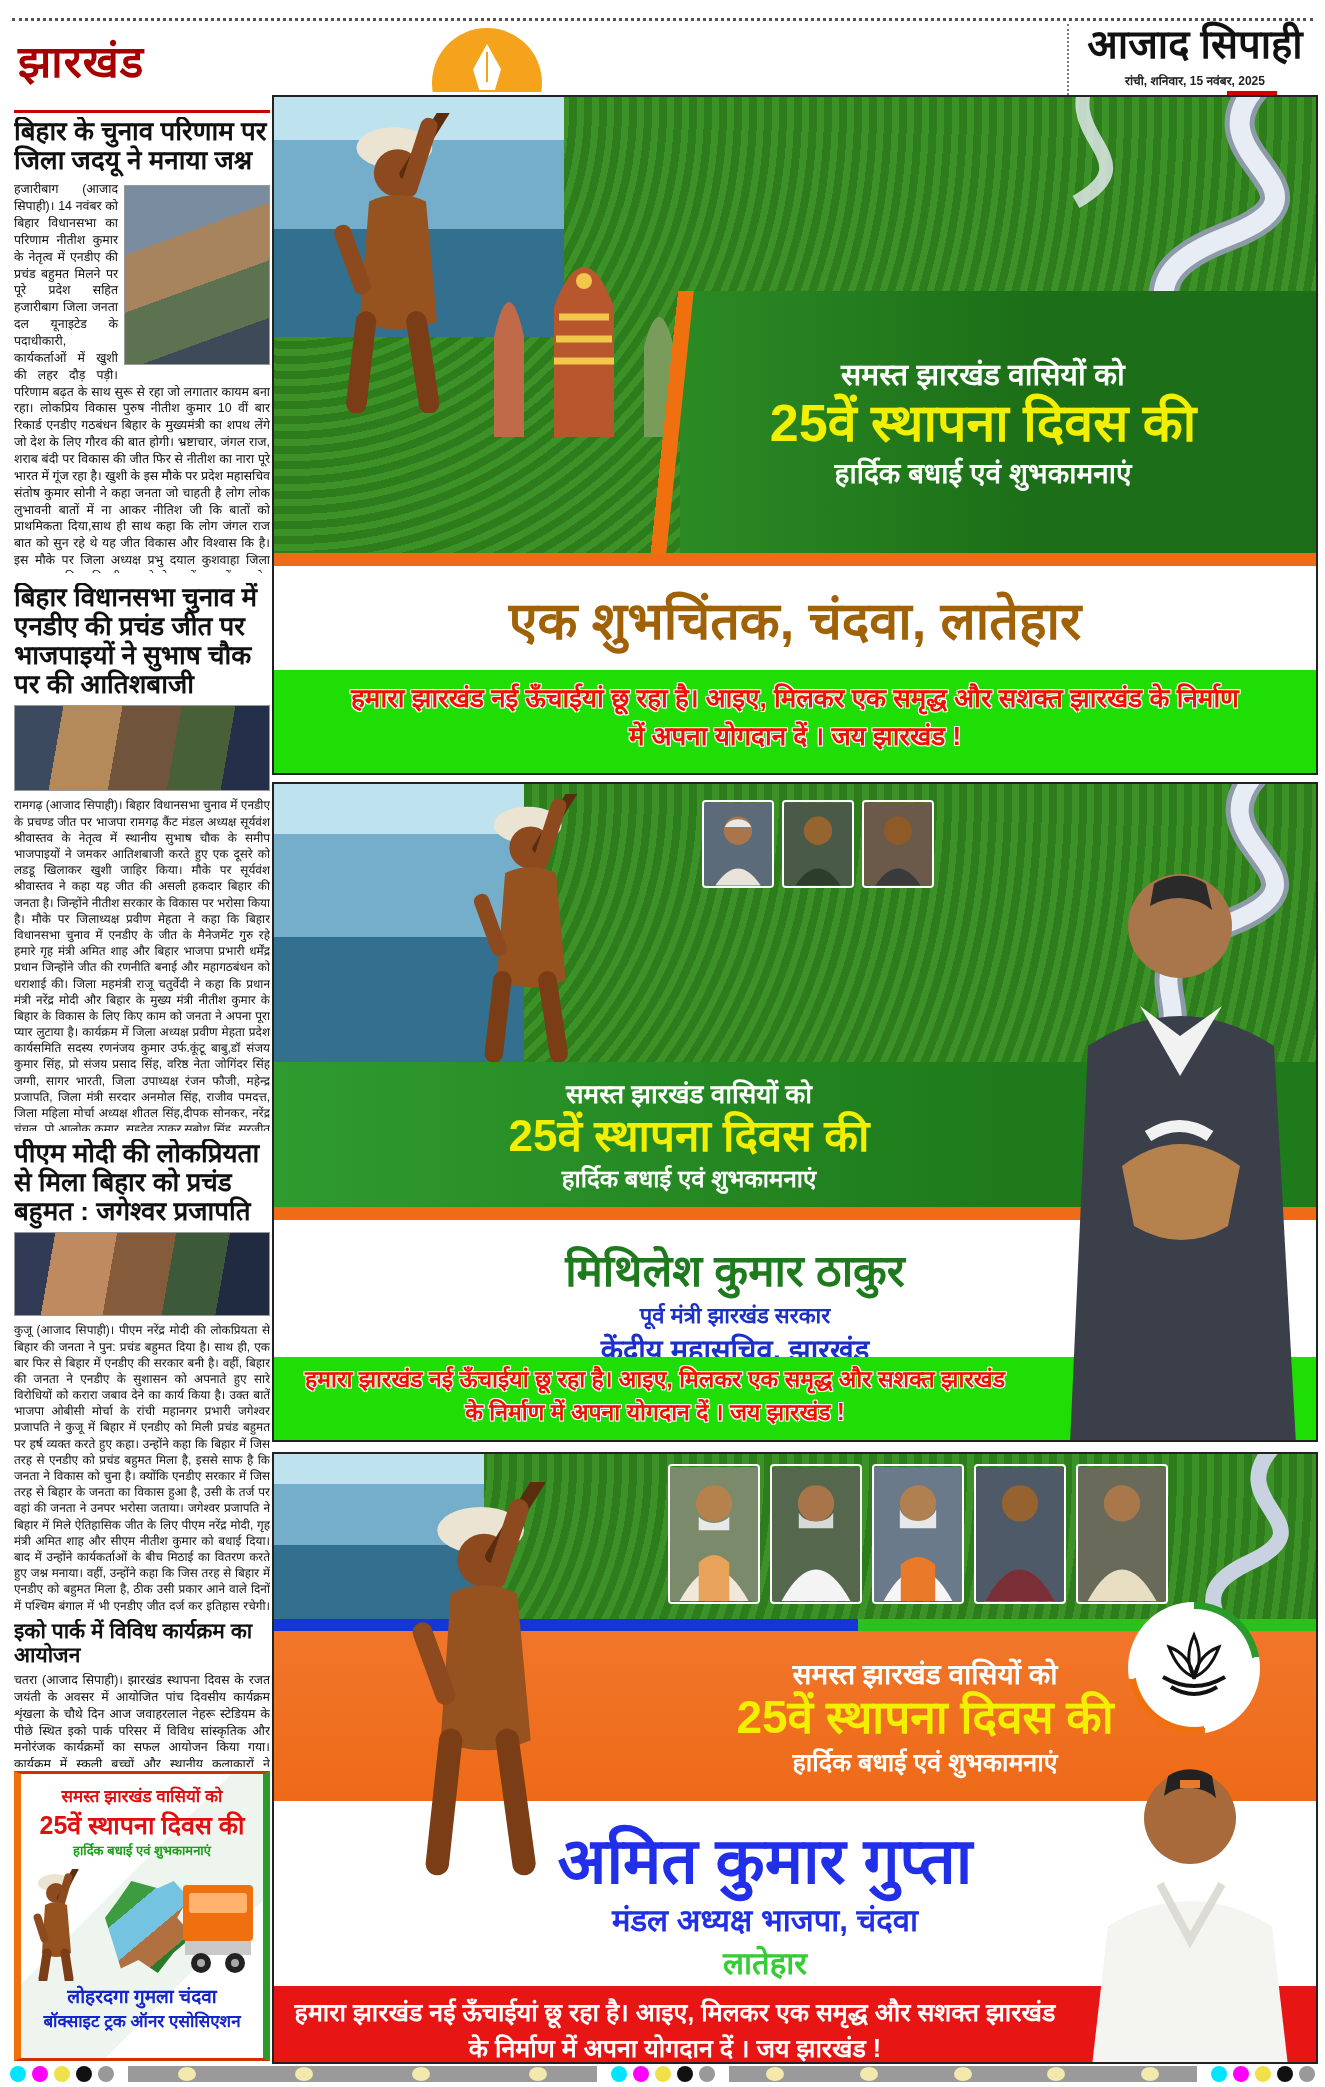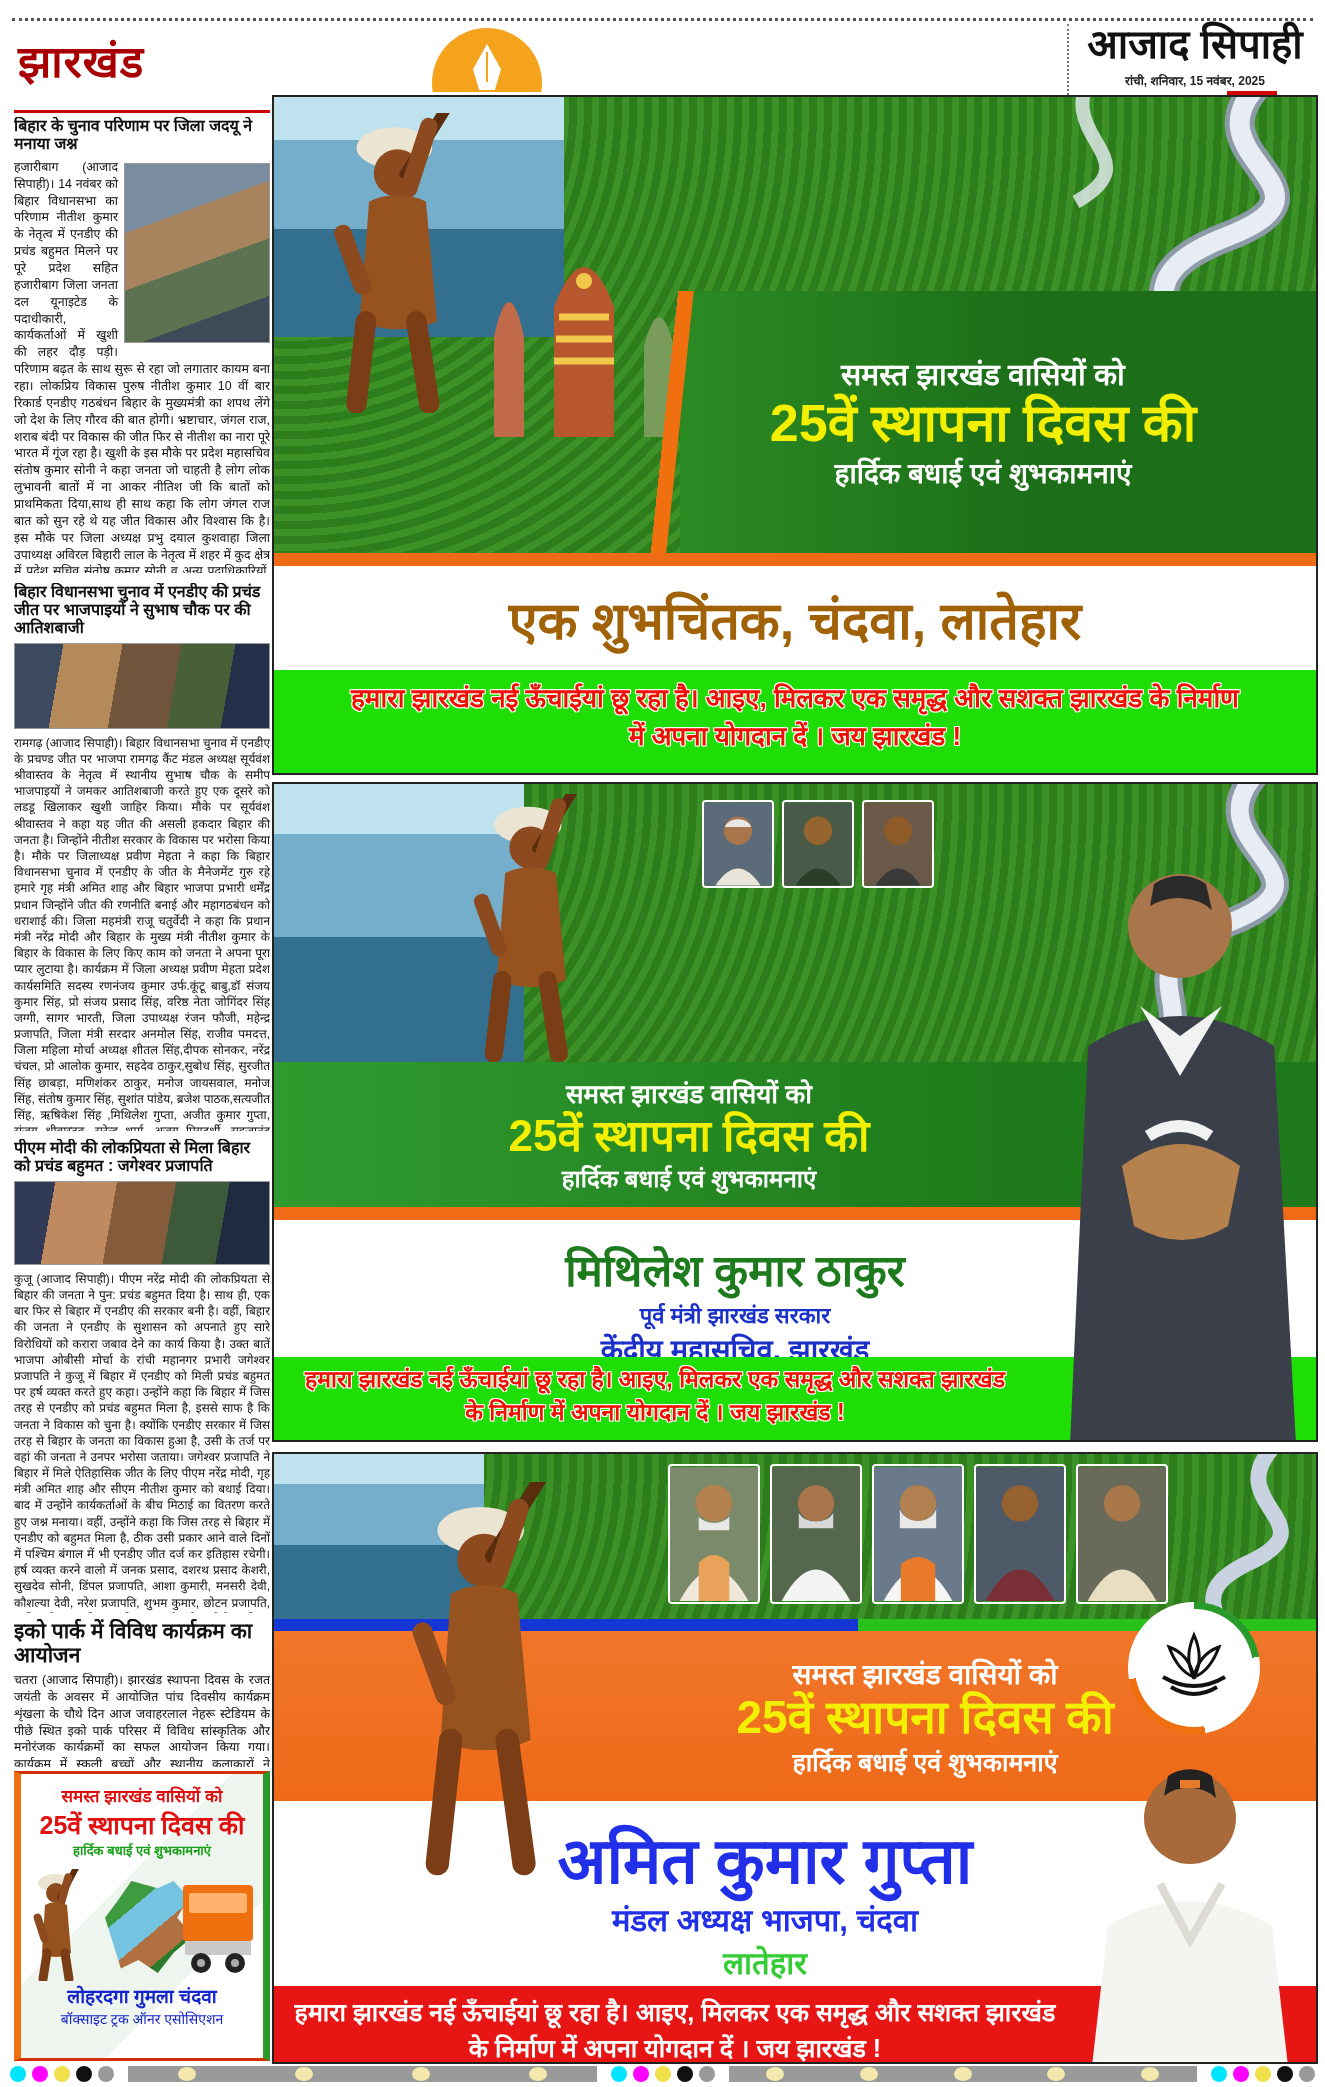--- a/index.html
+++ b/index.html
@@ -18,21 +18,21 @@
   .masthead { position:absolute; top:24px; right:18px; width:240px; text-align:center; border-left:2px dotted #777; padding-left:14px; }
   .masthead .paper { font-size:40px; font-weight:bold; color:#111; line-height:1.0; }
   .masthead .dateline { font-size:12px; color:#222; margin-top:8px; font-weight:bold; }
   .masthead .row2 { display:flex; align-items:center; justify-content:center; gap:8px; margin-top:2px; }
   .masthead .site { font-size:12px; color:#333; font-weight:bold; }
   .pageno { background:#d40000; color:#fff; font-size:30px; font-weight:bold; padding:1px 8px; }
 
   
   .left-col { position:absolute; top:95px; left:14px; width:256px; height:1970px; }
   .article { position:absolute; left:0; width:256px; overflow:hidden; }
-  .headline { font-size:16px; line-height:1.12; font-weight:bold; color:#111; }
+  .headline { font-size:26px; line-height:1.12; font-weight:bold; color:#111; }
   .body-text { font-size:12.4px; line-height:1.36; color:#111; text-align:justify; margin-top:6px; }
   .float-photo { float:right; width:146px; height:180px; margin:4px 0 4px 6px; background:
       linear-gradient(160deg,#7a8ca0 0 30%,#a8845e 30% 55%,#5d7250 55% 80%,#3e4a58 80%); border:1px solid #999; }
   .wide-photo { width:100%; height:86px; margin-top:6px; border:1px solid #999; background:
       linear-gradient(100deg,#3c4a60 0 18%,#b58a5a 18% 40%,#70543c 40% 62%,#486038 62% 82%,#24304a 82%); }
   .wide-photo.p3 { height:84px; background:
       linear-gradient(100deg,#313b55 0 15%,#c08a60 15% 38%,#845c3c 38% 60%,#3c5a3a 60% 80%,#202a40 80%); }
 
   
   .left-ad { position:absolute; left:0; top:1676px; width:256px; height:290px; border:3px solid #d23000;
@@ -41,21 +41,21 @@
   .left-ad .l2 { font-size:25px; font-weight:bold; color:#e01010; }
   .left-ad .l3 { font-size:13px; font-weight:bold; color:#17a017; }
   .left-ad .collage { position:relative; height:118px; margin-top:4px; }
   .mini-archer { position:absolute; left:4px; bottom:0; width:74px; height:112px; }
   .mini-map { position:absolute; left:84px; bottom:8px; width:88px; height:92px;
       background:linear-gradient(140deg,#3f9b3f 0 30%,#74c3e0 30% 55%,#b07040 55% 75%,#2c7a2c 75%);
       clip-path:polygon(30% 0,60% 8%,78% 0,95% 18%,82% 40%,100% 60%,78% 78%,60% 100%,38% 86%,18% 95%,8% 64%,0 40%,14% 22%);
       filter:drop-shadow(2px 2px 0 #f07010); }
   .mini-truck { position:absolute; right:2px; bottom:6px; width:86px; height:96px; }
   .left-ad .o1 { font-size:19px; font-weight:bold; color:#1525cc; margin-top:2px; }
-  .left-ad .o2 { font-size:14px; font-weight:normal; color:#1525cc; }
+  .left-ad .o2 { font-size:17px; font-weight:bold; color:#1525cc; }
 
   
   .right-col { position:absolute; top:95px; left:272px; width:1046px; height:1970px; }
   .ad { position:absolute; left:0; width:1046px; border:2px solid #222; background:#fff; overflow:hidden; }
   .scene { position:absolute; left:0; top:0; right:0; background:
       repeating-radial-gradient(circle at 18px 12px, #3c9227 0 7px, #2e7d1c 7px 15px); }
   .waterfall { position:absolute; left:0; top:0; width:290px; height:100%;
       background:linear-gradient(180deg,#bfe2ef 0 18%,#74aecb 18% 55%,#33708f 55%),
       repeating-linear-gradient(90deg,rgba(255,255,255,.55) 0 4px,rgba(255,255,255,0) 4px 14px); }
   .roadwrap { position:absolute; right:0; top:0; width:520px; height:100%; }

